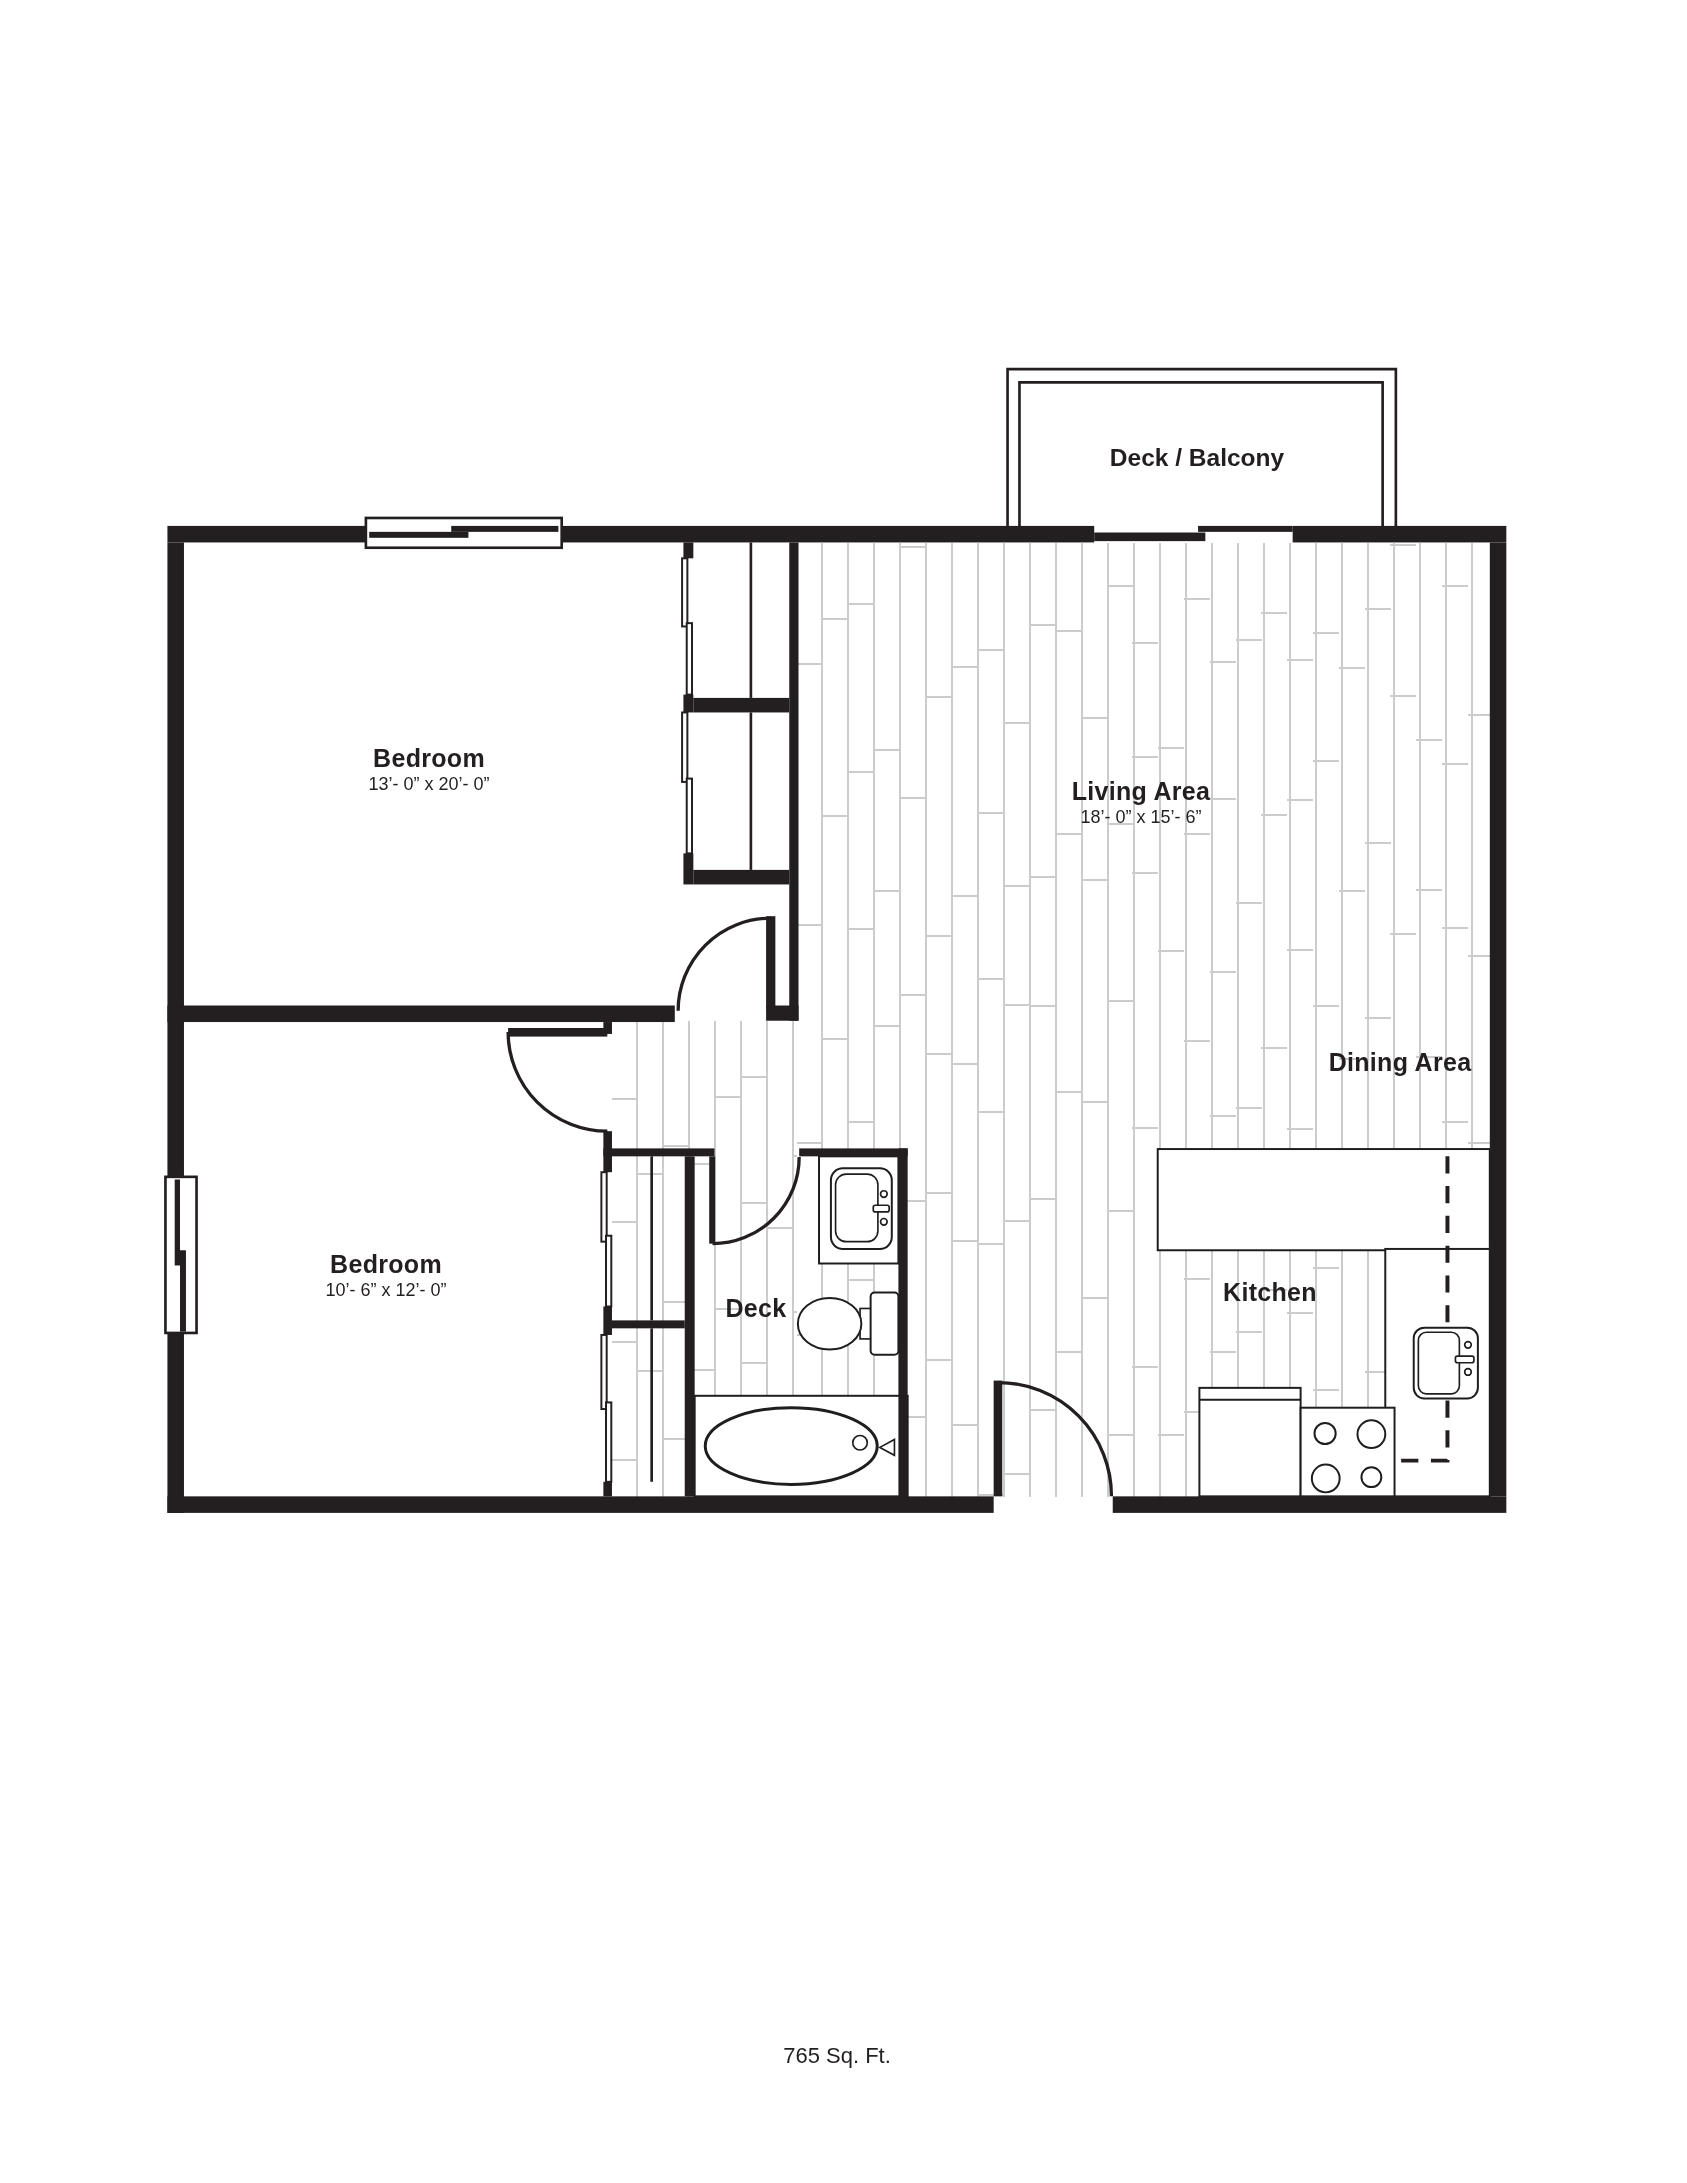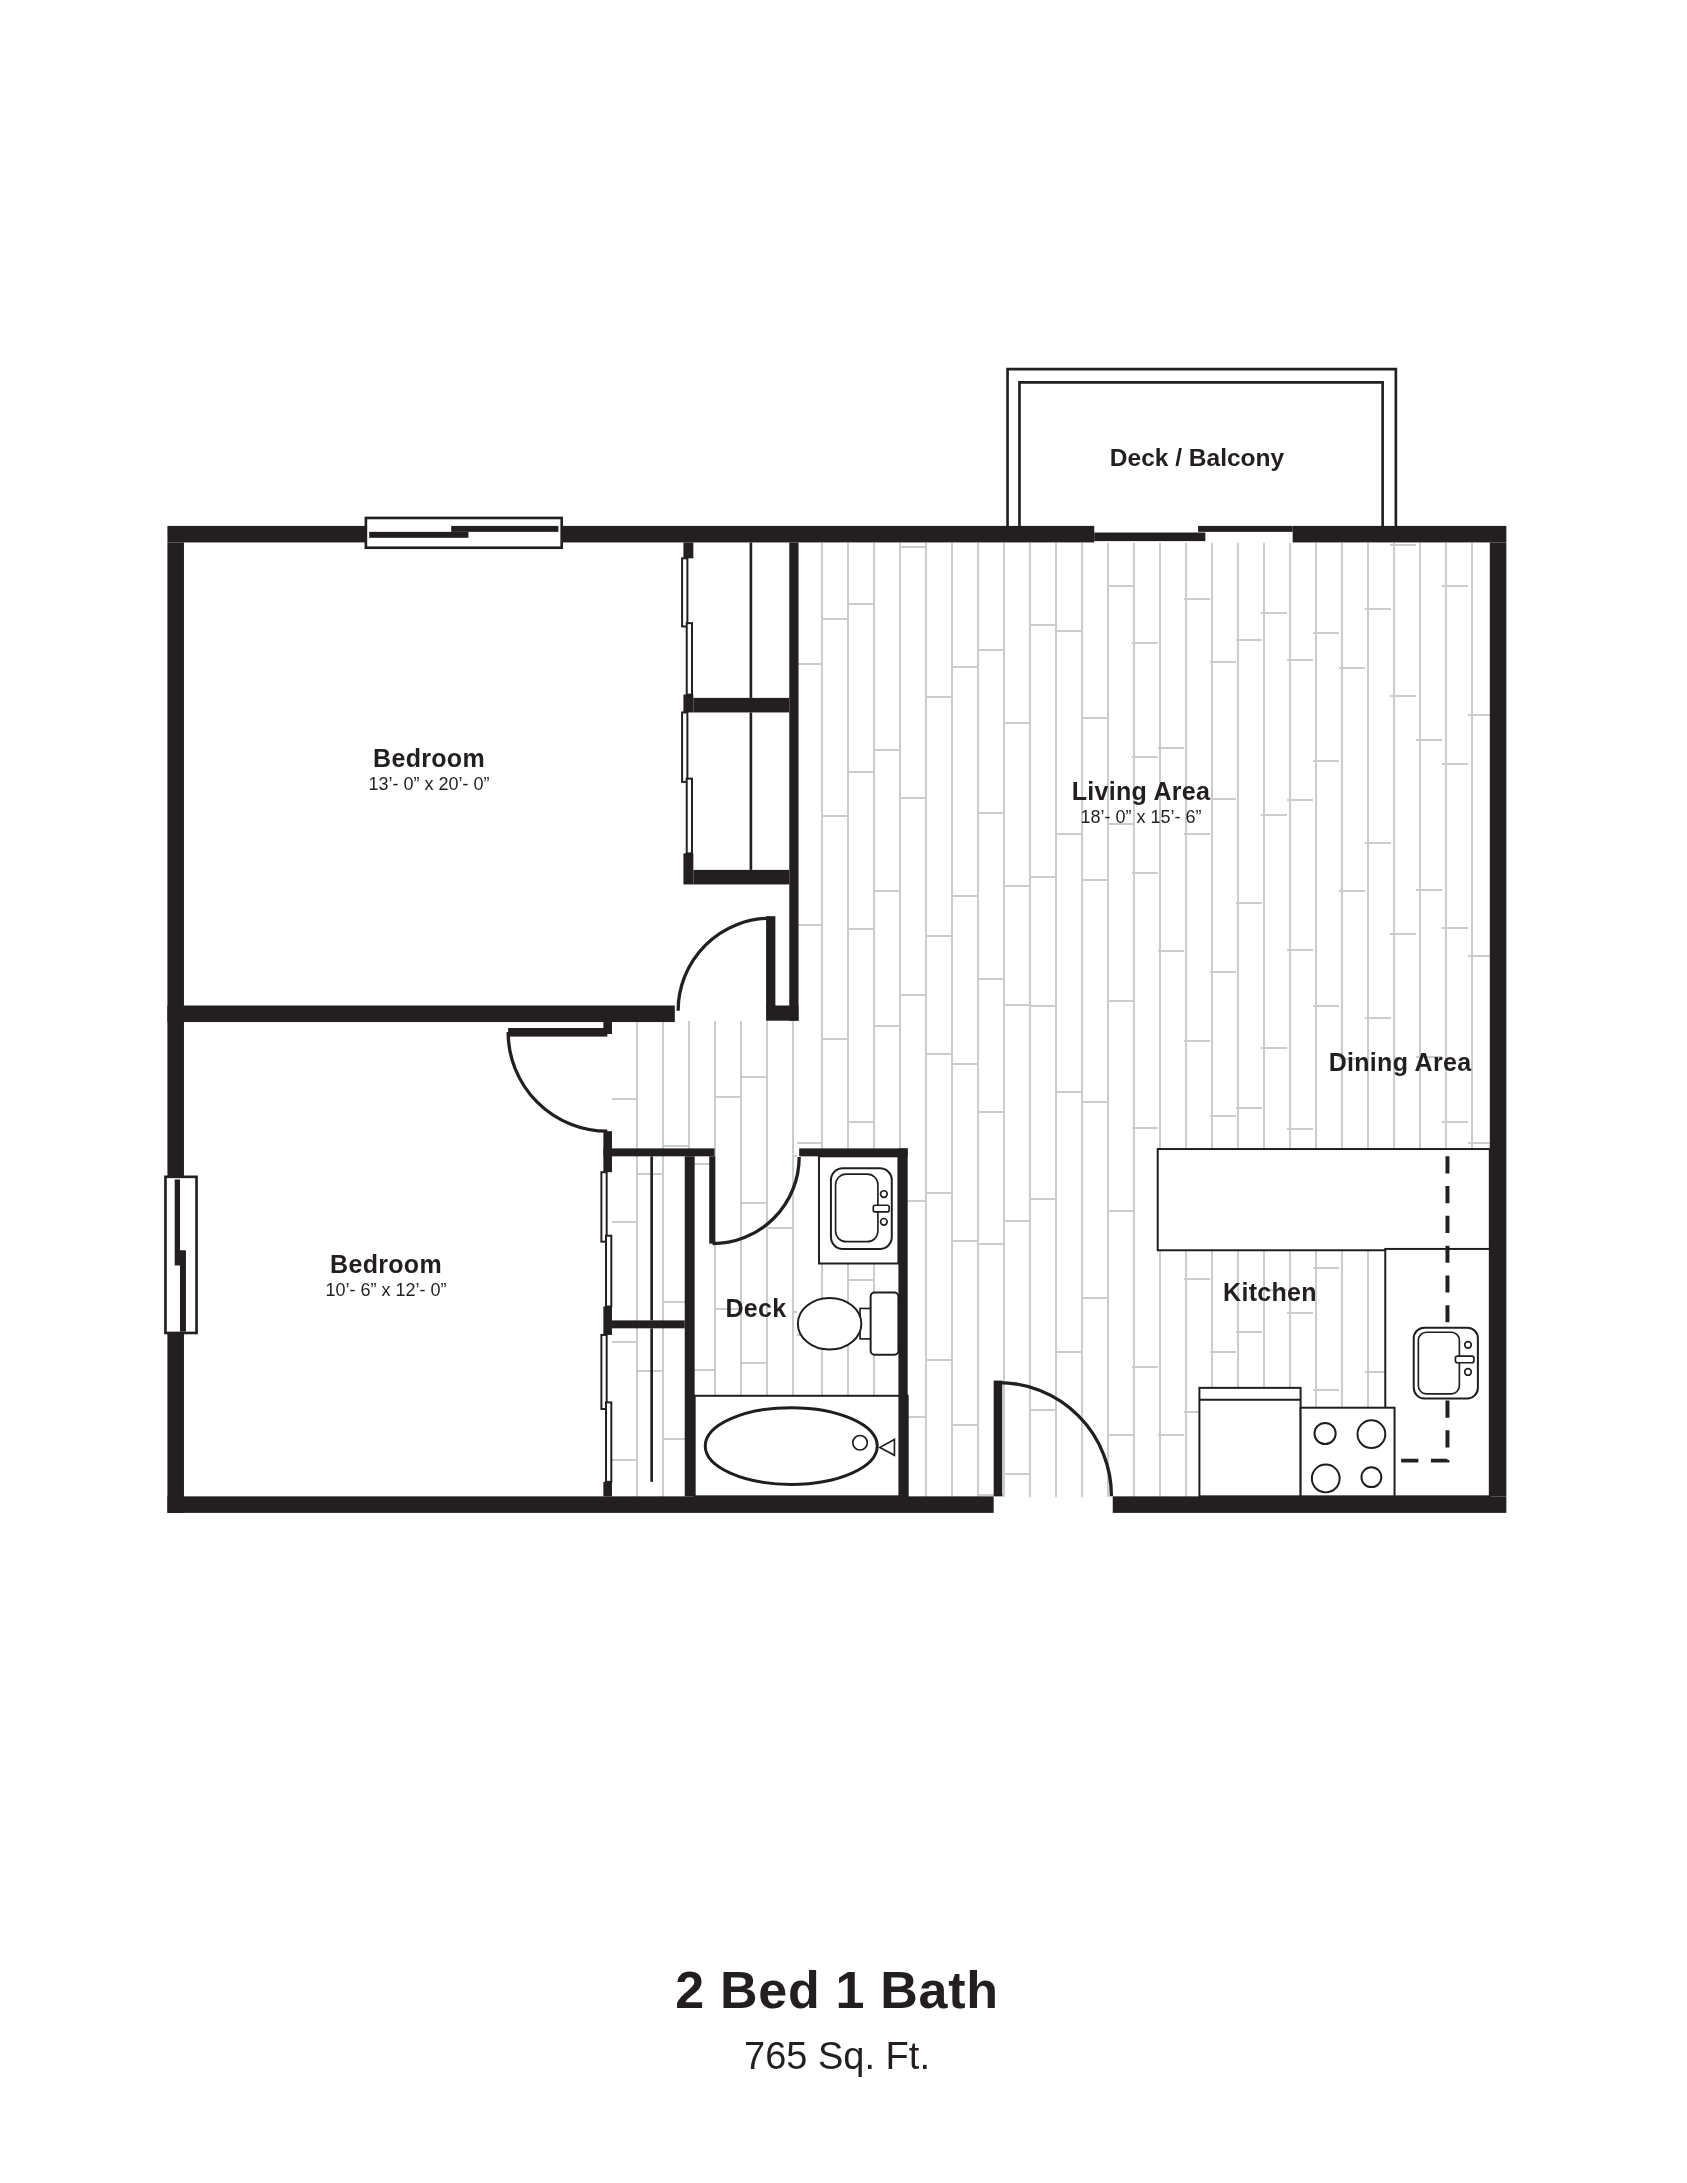--- a/index.html
+++ b/index.html
@@ -21,21 +21,21 @@
   .lbl{
     position:absolute;
     transform:translate(-50%,-50%);
     white-space:nowrap;
     color:#231f20;
   }
   .room-name{font-weight:bold;font-size:25px;letter-spacing:0.3px;}
   .room-dims{font-size:18px;}
   .deck-name{font-weight:bold;font-size:24.5px;}
   .plan-title{font-weight:bold;font-size:52px;letter-spacing:0.7px;}
-  .plan-sub{font-size:38px;}
+  .plan-sub{font-size:22px;}
 </style>
 </head>
 <body>
 
 <div class="page">
 
   <div class="tex" id="texLiving" style="left:797px;top:543px;width:693px;height:954px;">
       <div class="seam" style="left: 0px; top: 120px; width: 26px;"></div>
       <div class="seam" style="left: 0px; top: 381px; width: 26px;"></div>
       <div class="seam" style="left: 0px; top: 599px; width: 26px;"></div>
@@ -347,17 +347,16 @@
 
   <div class="lbl room-name" style="left:1400px;top:1062px;">Dining Area</div>
 
   <div class="lbl room-name" style="left:386px;top:1264px;">Bedroom</div>
   <div class="lbl room-dims" style="left:386px;top:1290px;">10’- 6” x 12’- 0”</div>
 
   <div class="lbl room-name" style="left:756px;top:1308px;">Deck</div>
 
   <div class="lbl room-name" style="left:1270px;top:1292px;">Kitchen</div>
 
-  <div class="lbl plan-title" style="left:837px;top:1990px;">2 Bed 1 Bath</div>
   <div class="lbl plan-sub" style="left:837px;top:2056px;">765 Sq. Ft.</div>
 
 </div>
 
 
 </body></html>

